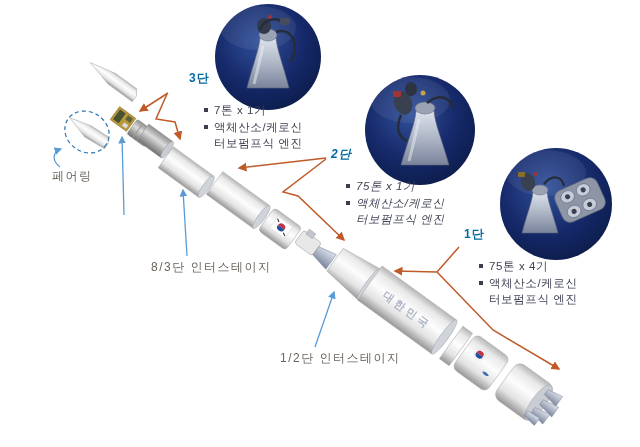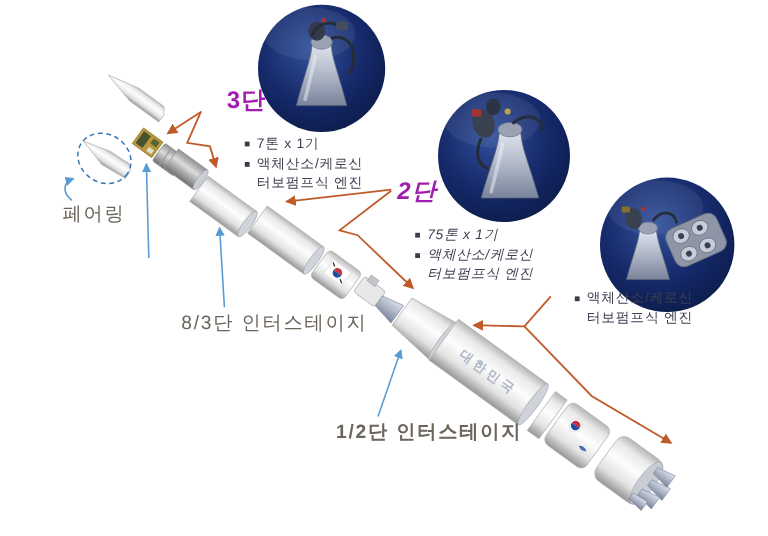--- a/index.html
+++ b/index.html
@@ -1,31 +1,31 @@
 <!DOCTYPE html>
 <html><head>
 <meta charset="utf-8">
 <style>
   html,body{margin:0;padding:0;background:#fff;}
   .canvas{position:relative;width:640px;height:447px;background:#ffffff;overflow:hidden;
           font-family:"Liberation Sans",sans-serif;}
   svg.diagram{position:absolute;left:0;top:0;}
   .stage-block{position:absolute;width:150px;}
-  .stage-title{font-weight:bold;font-size:20px;color:#a21caf;letter-spacing:1px;margin-bottom:6px;}
+  .stage-title{font-weight:bold;font-size:12px;color:#0369a1;letter-spacing:1px;margin-bottom:6px;}
   .specs{list-style:none;margin:15px;padding:0;}
   .specs li{display:flex;gap:6px;font-size:11.5px;color:#3c3f50;line-height:16px;letter-spacing:0.6px;margin-bottom:1px;}
   .sq{width:4px;height:4px;background:#3a3d4a;margin-top:6px;flex:none;}
   .s3{left:189px;top:70px;}
   .s2{left:331px;top:146px;font-style:italic;}
   .s1{left:464px;top:226px;}
-  .part-label{position:absolute;font-size:16px;color:#6b655b;letter-spacing:1.5px;white-space:nowrap;}
+  .part-label{position:absolute;font-size:12px;color:#6b655b;letter-spacing:1.5px;white-space:nowrap;}
   .lbl-fairing{left:52px;top:168px;}
   .lbl-payload{left:92px;top:218px;}
   .lbl-is23{left:151px;top:259px;}
-  .lbl-is12{left:280px;top:350px;font-weight:bold;}
+  .lbl-is12{left:280px;top:350px;}
 </style>
 </head>
 <body>
 
 <div class="canvas">
 
 <svg class="diagram" width="640" height="447" viewBox="0 0 640 447">
   <defs>
     <linearGradient id="cylGrad" x1="0" y1="0" x2="0" y2="1">
       <stop offset="0" stop-color="#b5b5b5"></stop>
@@ -247,21 +247,26 @@
     </li>
     <li>
       <span class="sq"></span>
       <span><span>액체산소/케로신</span><br>
       <span>터보펌프식 엔진</span></span>
     </li>
   </ul>
 </div>
 
 <div class="stage-block s1">
+  <div class="stage-title">1단</div>
   <ul class="specs">
+    <li>
+      <span class="sq"></span>
+      <span>75톤 x 4기</span>
+    </li>
     <li>
       <span class="sq"></span>
       <span><span>액체산소/케로신</span><br>
       <span>터보펌프식 엔진</span></span>
     </li>
   </ul>
 </div>
 
 <div class="part-label lbl-fairing">페어링</div>
 <div class="part-label lbl-is23">8/3단 인터스테이지</div>

